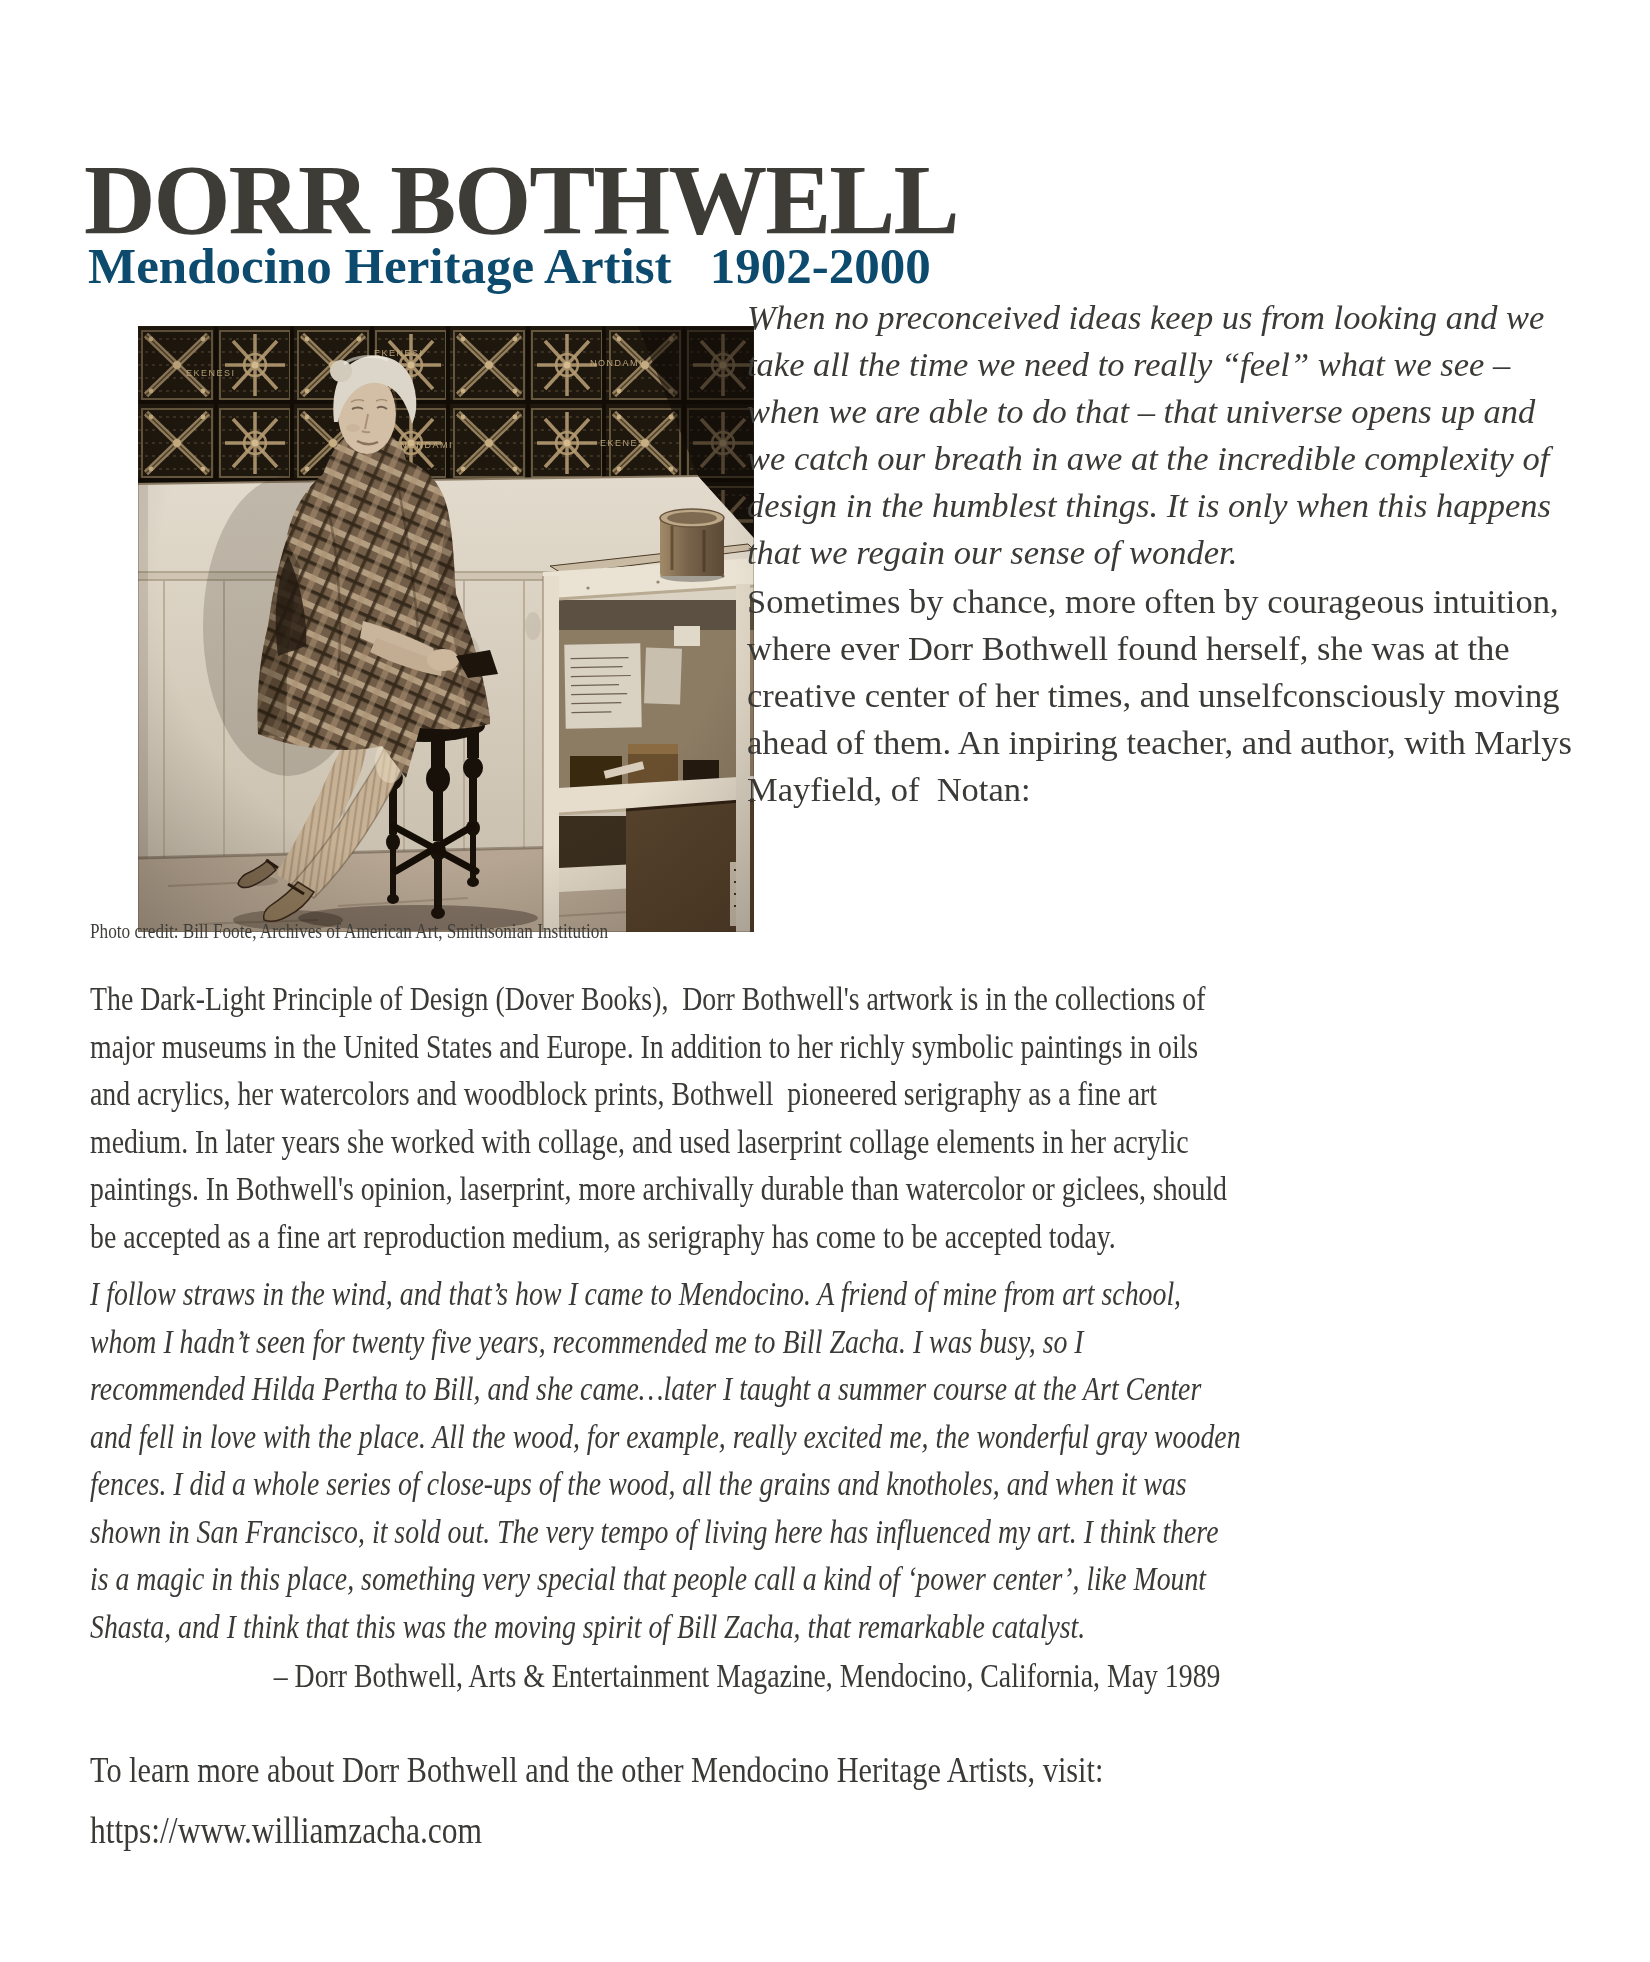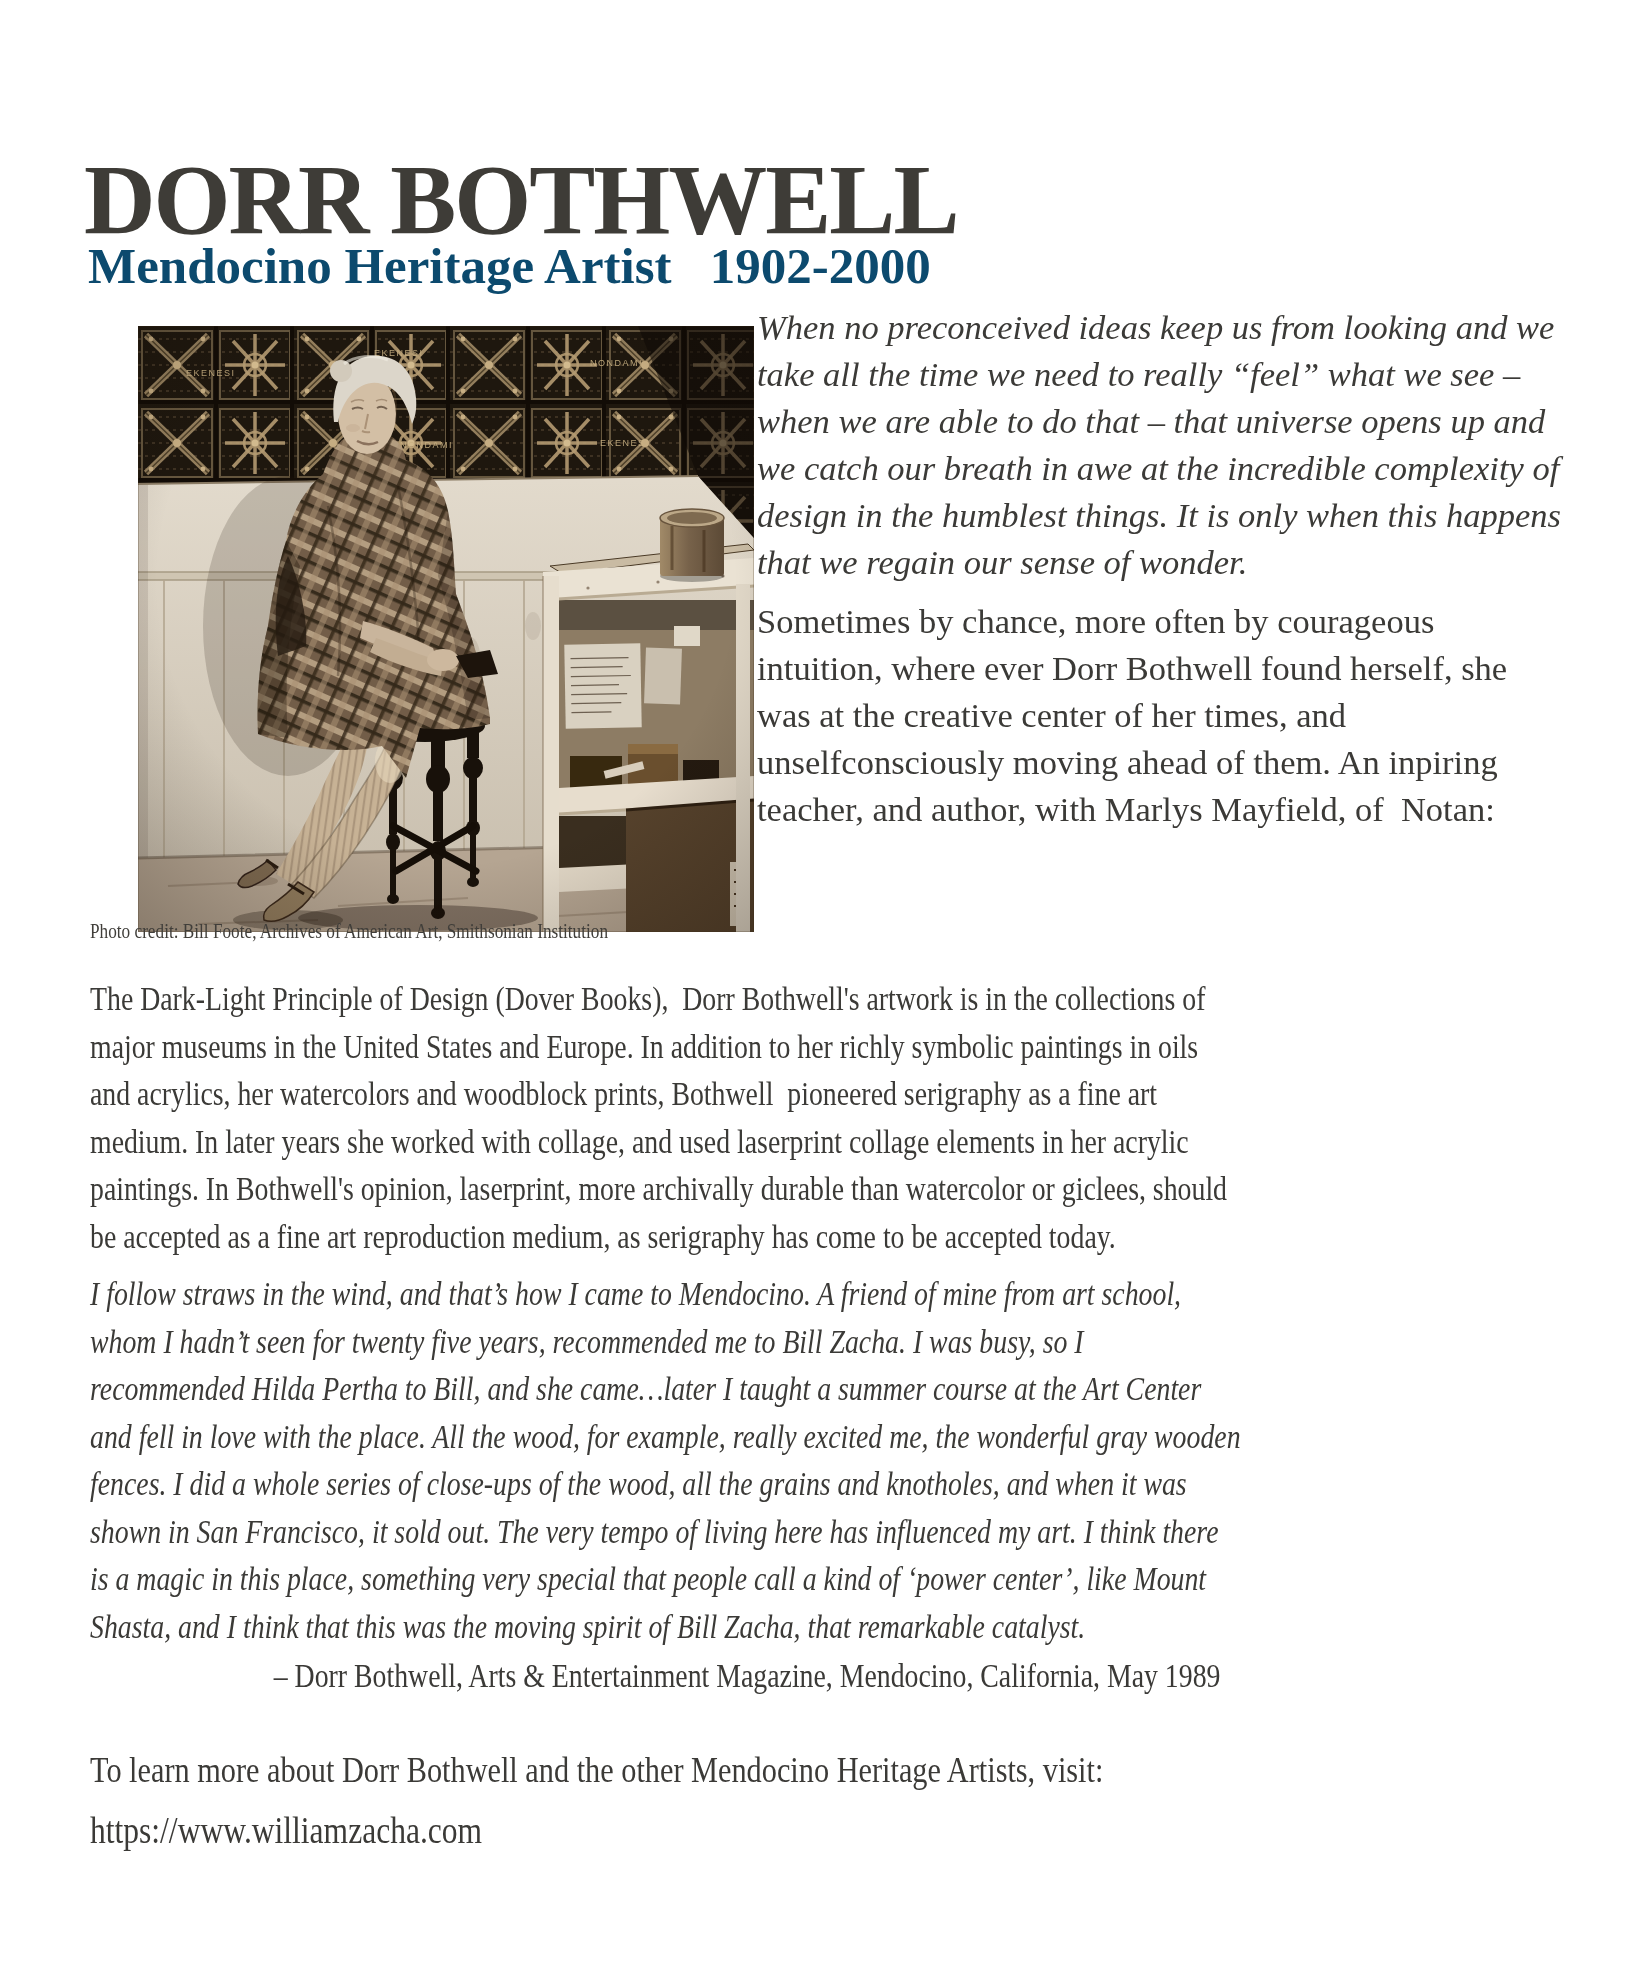--- a/index.html
+++ b/index.html
@@ -19,21 +19,21 @@
   }
   #figure{left:98px;top:310px;width:616px;height:606px;}
   #figure svg{display:block;width:616px;height:606px;}
   #credit{
     left:90px;top:919px;font-size:21px;width:780px;
     transform:scaleX(.82);transform-origin:0 0;white-space:pre;color:#403e3a;
   }
   #introcol{
     left:745px;top:292px;width:830px;font-size:34.5px;line-height:47px;
   }
-  #introcol p{margin:12px;white-space:pre-wrap;}
+  #introcol p{margin:2px;white-space:pre-wrap;}
   #introcol .q{font-style:italic;}
   #introcol .attr{margin-bottom:44px;}
   #lower{
     left:90px;top:975px;width:1390px;font-size:33.5px;line-height:47.5px;
     transform:scaleX(.83);transform-origin:0 0;
   }
   #lower p{margin:0;white-space:pre-wrap;}
   #lower .quote2{font-style:italic;margin-top:10px;}
   #lower .attr2{text-align:right;padding-right:28px;margin-top:2px;}
   #lower .footer1{margin-top:46px;font-size:36.5px;}

